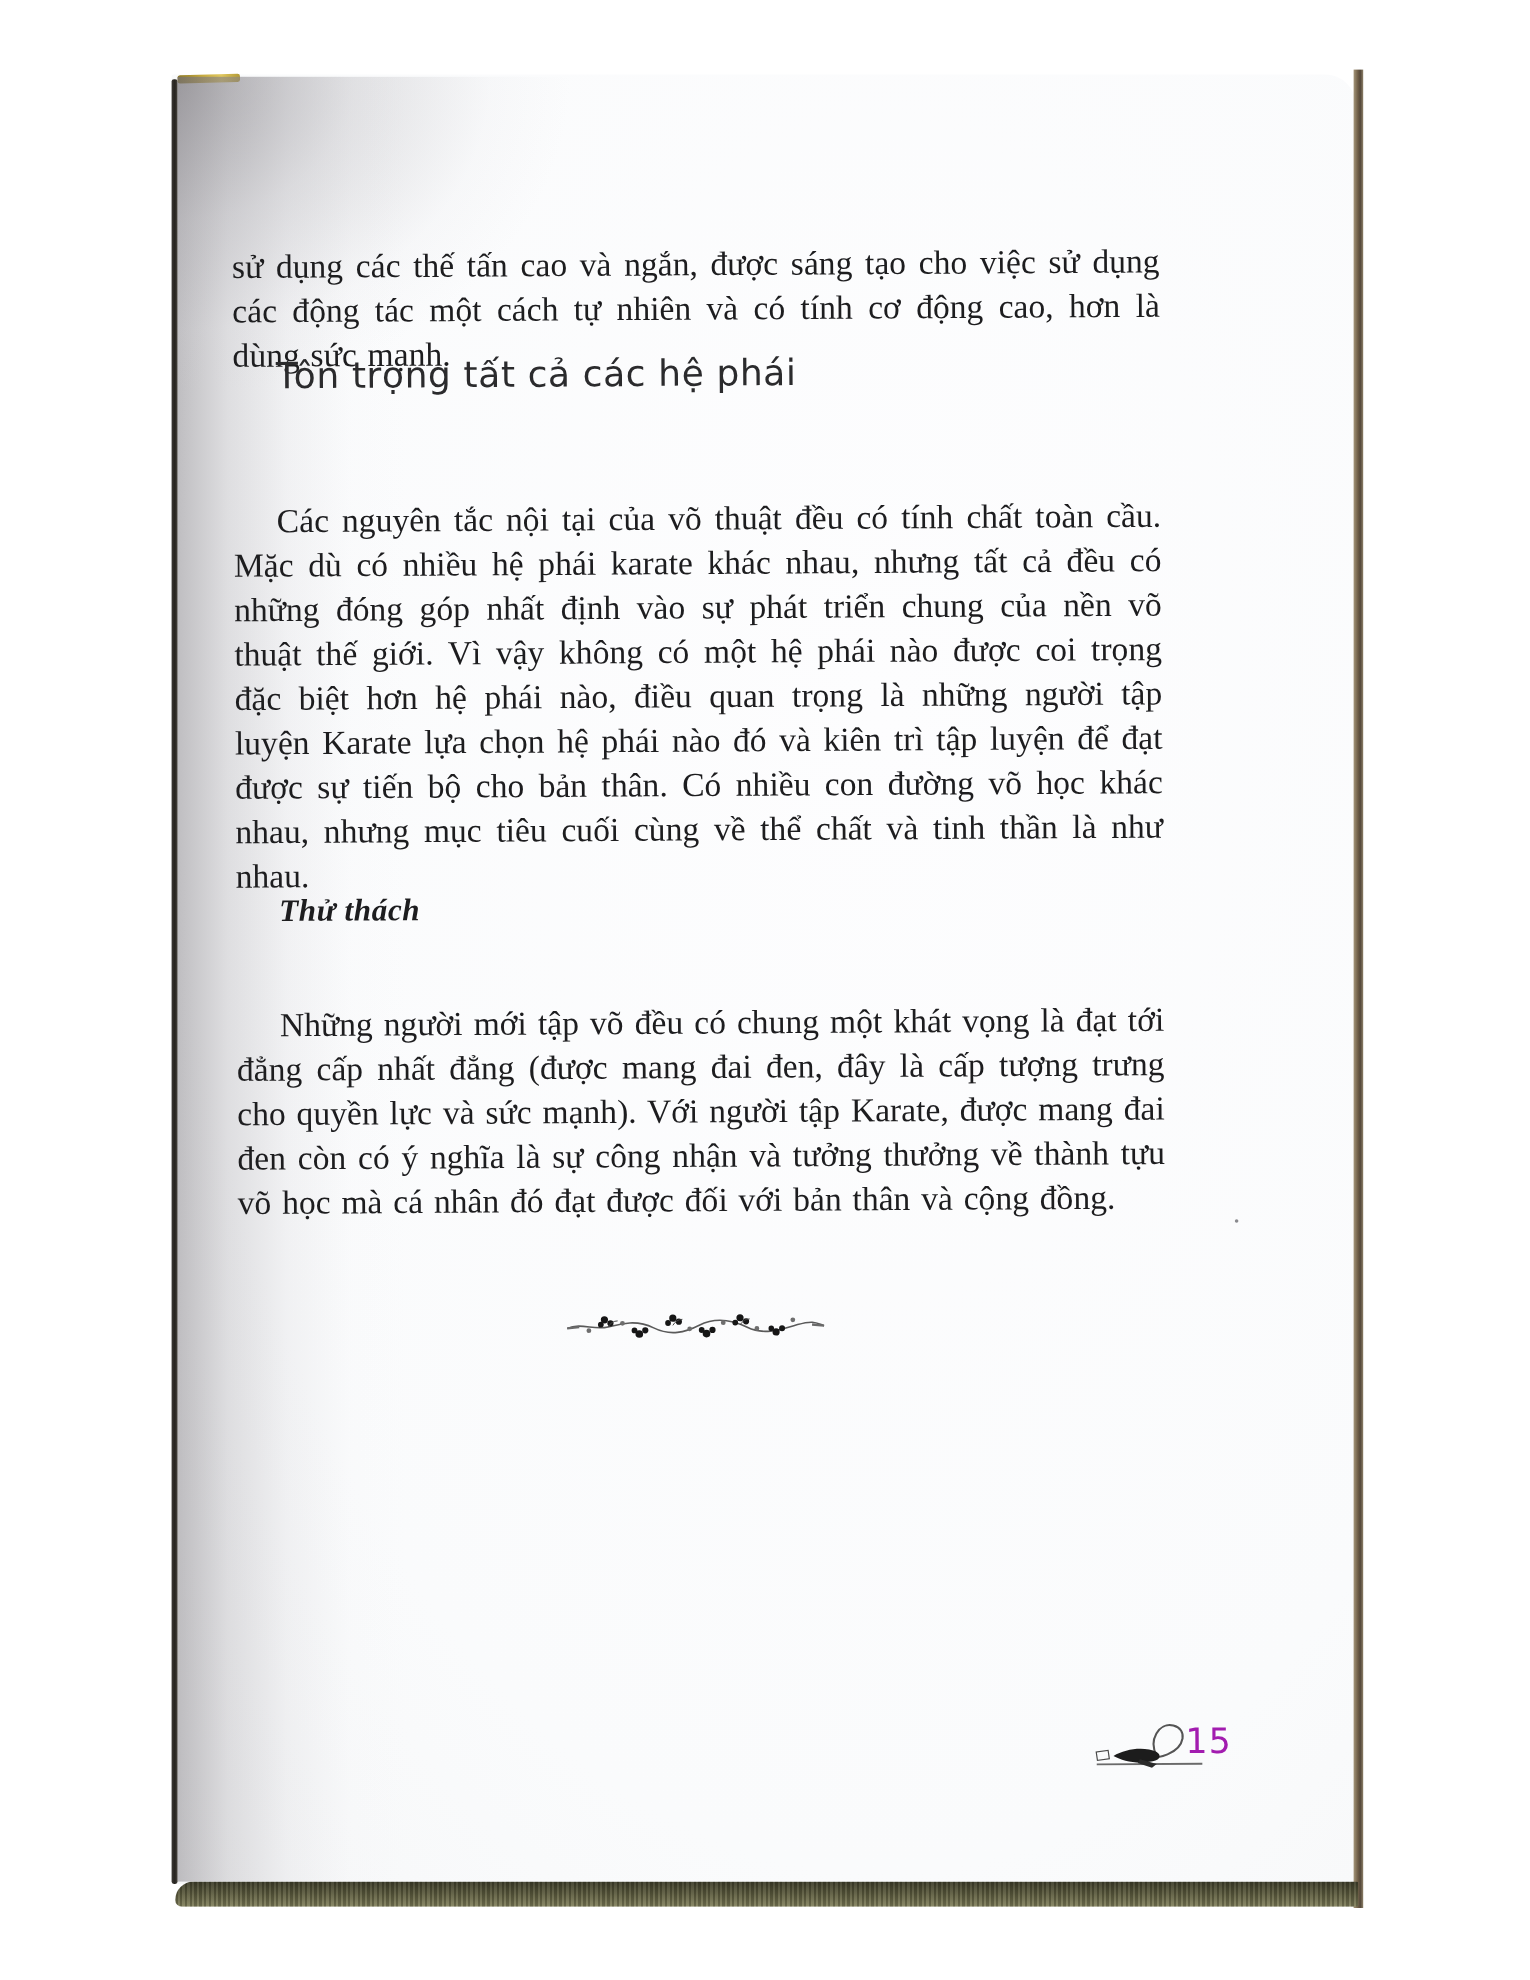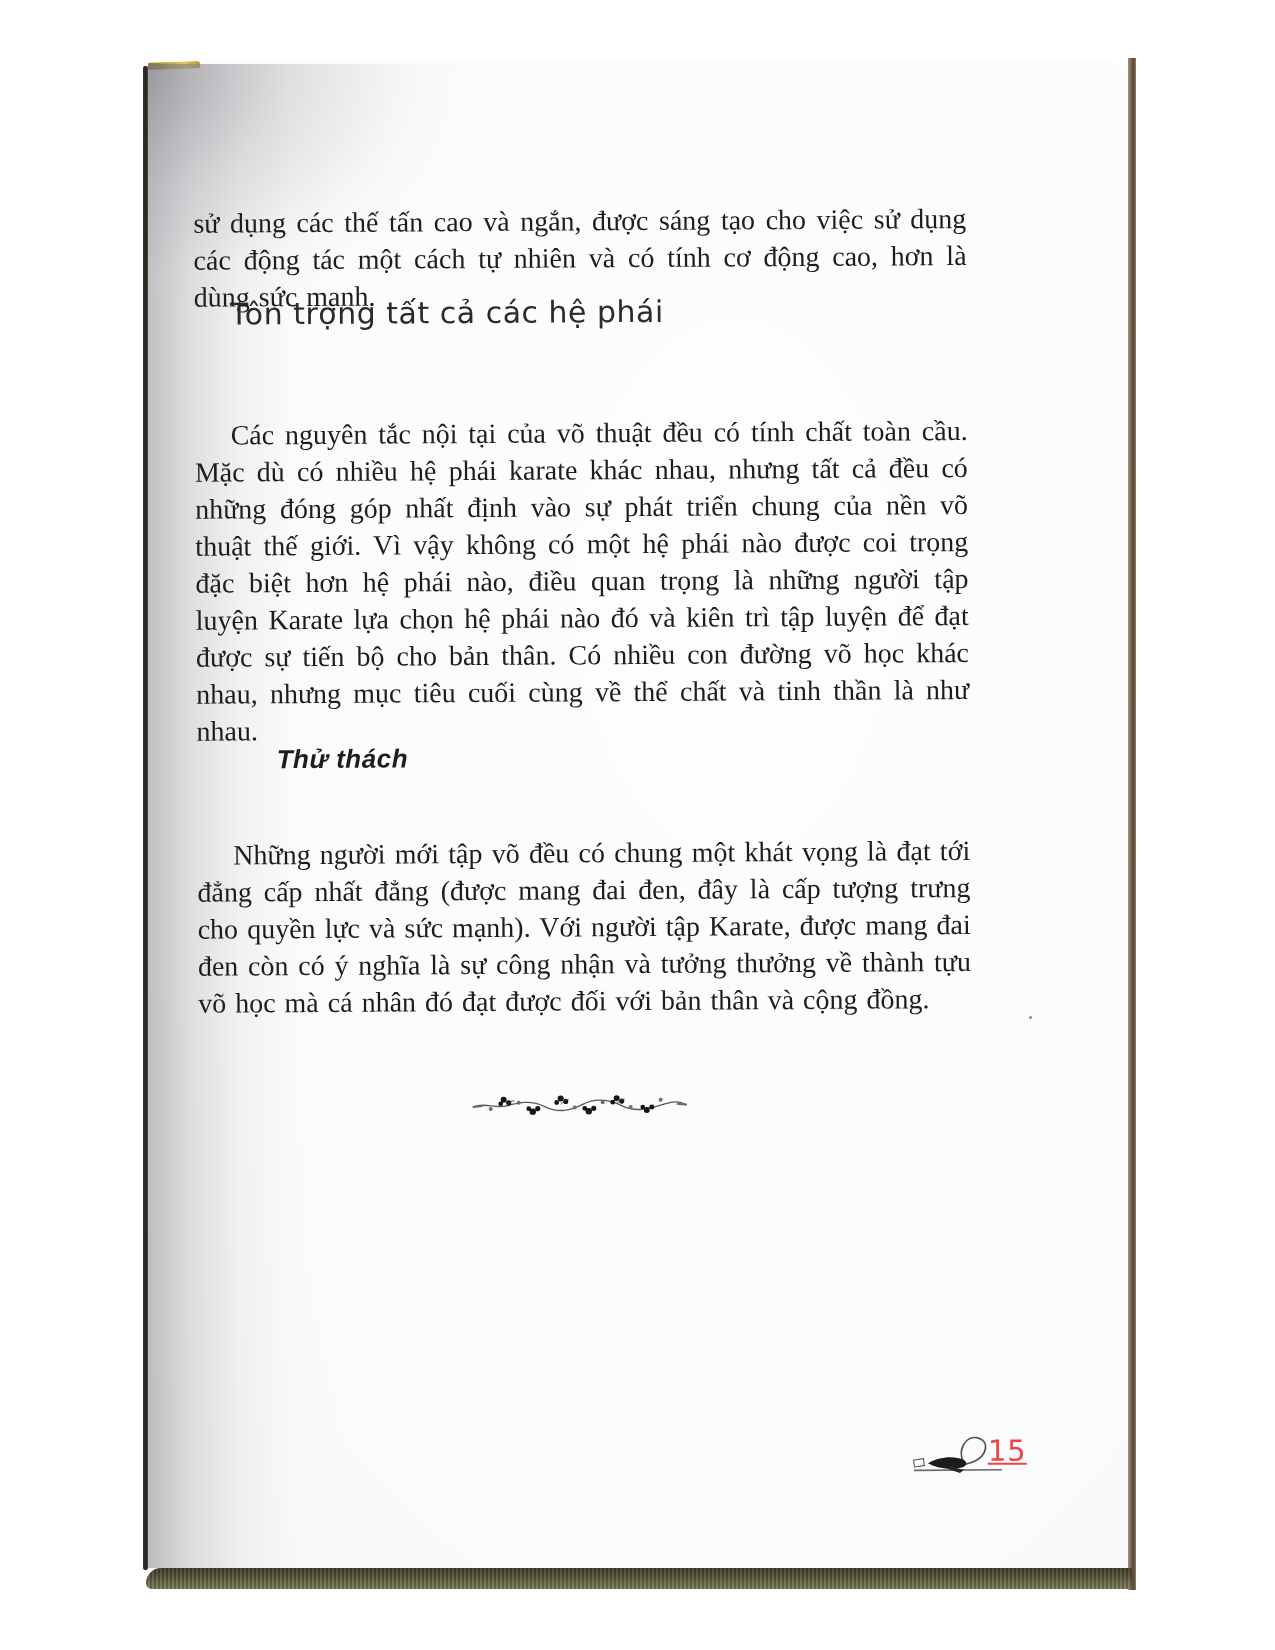--- a/index.html
+++ b/index.html
@@ -137,27 +137,26 @@
     font-size: 30px;
     letter-spacing: 0.5px;
     white-space: nowrap;
   }
 
   .sub-heading {
     position: absolute;
     left: 232px;
     top: 742px;
     color: #1d1d1f;
-    font-family: Liberation Sans, sans-serif;
+    font-family: Liberation Serif, serif;
     font-weight: bold;
     font-style: italic;
     font-size: 26px;
     letter-spacing: 0.5px;
     white-space: nowrap;
-    margin-left: 44px;
   }
 
   
   .divider-ornament {
     position: absolute;
     left: 468px;
     top: 1090px;
     width: 218px;
     height: 30px;
   }
@@ -173,25 +172,24 @@
     position: absolute;
     left: 0;
     top: 0;
     width: 100px;
     height: 46px;
   }
   .page-number {
     position: absolute;
     left: 78px;
     top: 4px;
-    color: #ef4444;
+    color: #a21caf;
     font-family: "DejaVu Sans", sans-serif;
     font-size: 29px;
     letter-spacing: 1px;
-    text-decoration: underline;
   }
 
   
   .paper-speck {
     position: absolute;
     left: 1029px;
     top: 1016px;
     width: 3px;
     height: 3px;
     background: #8a8a8e;

